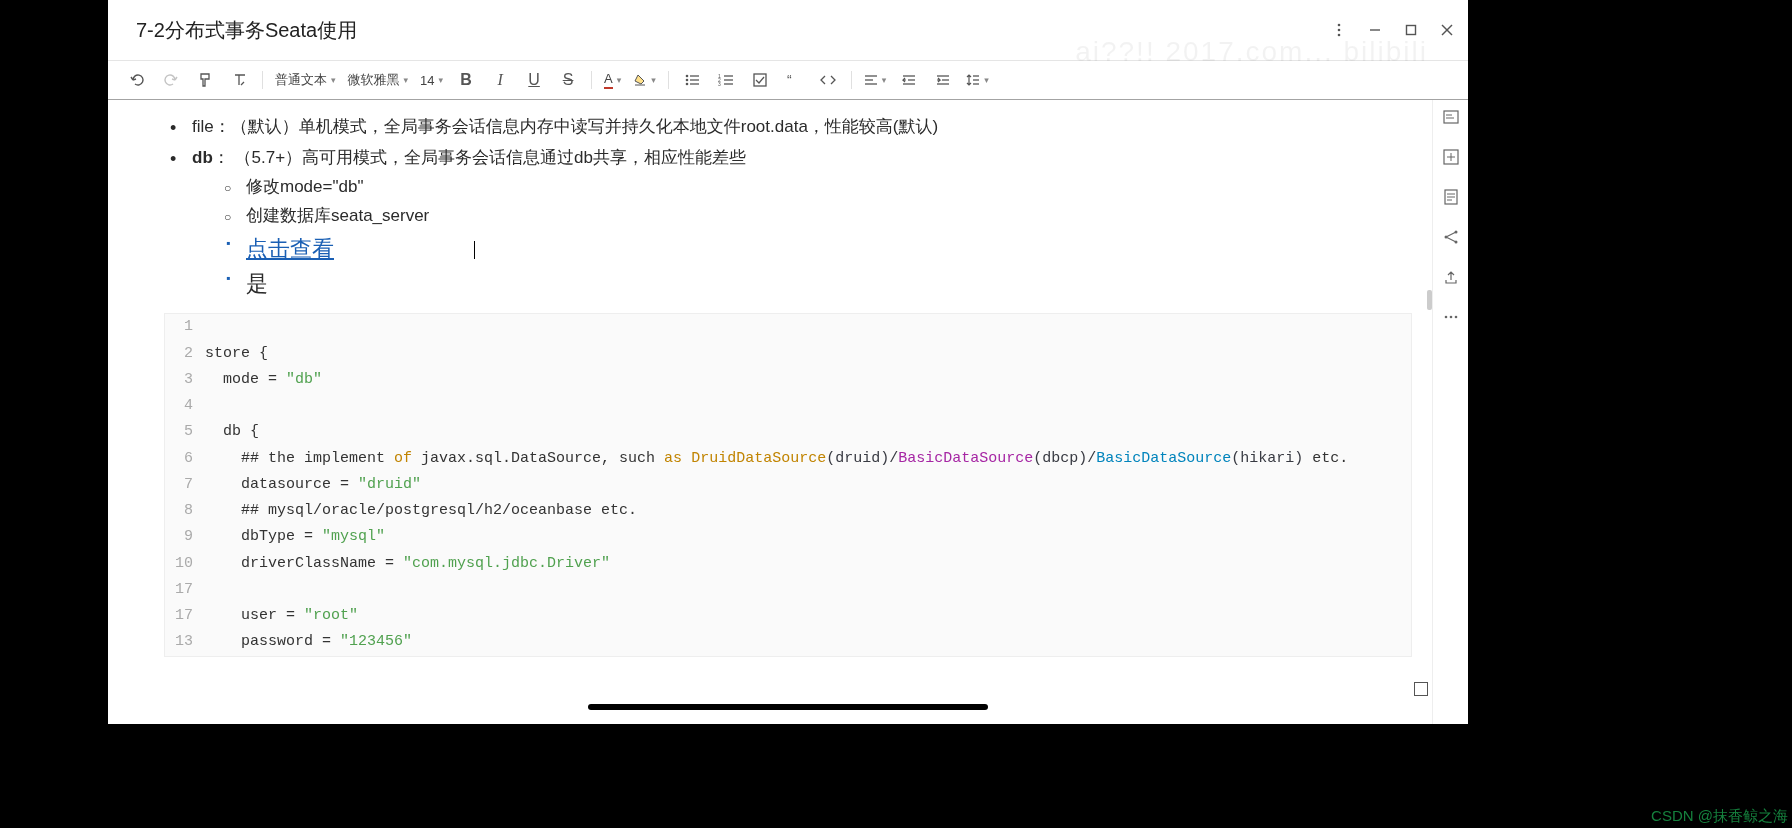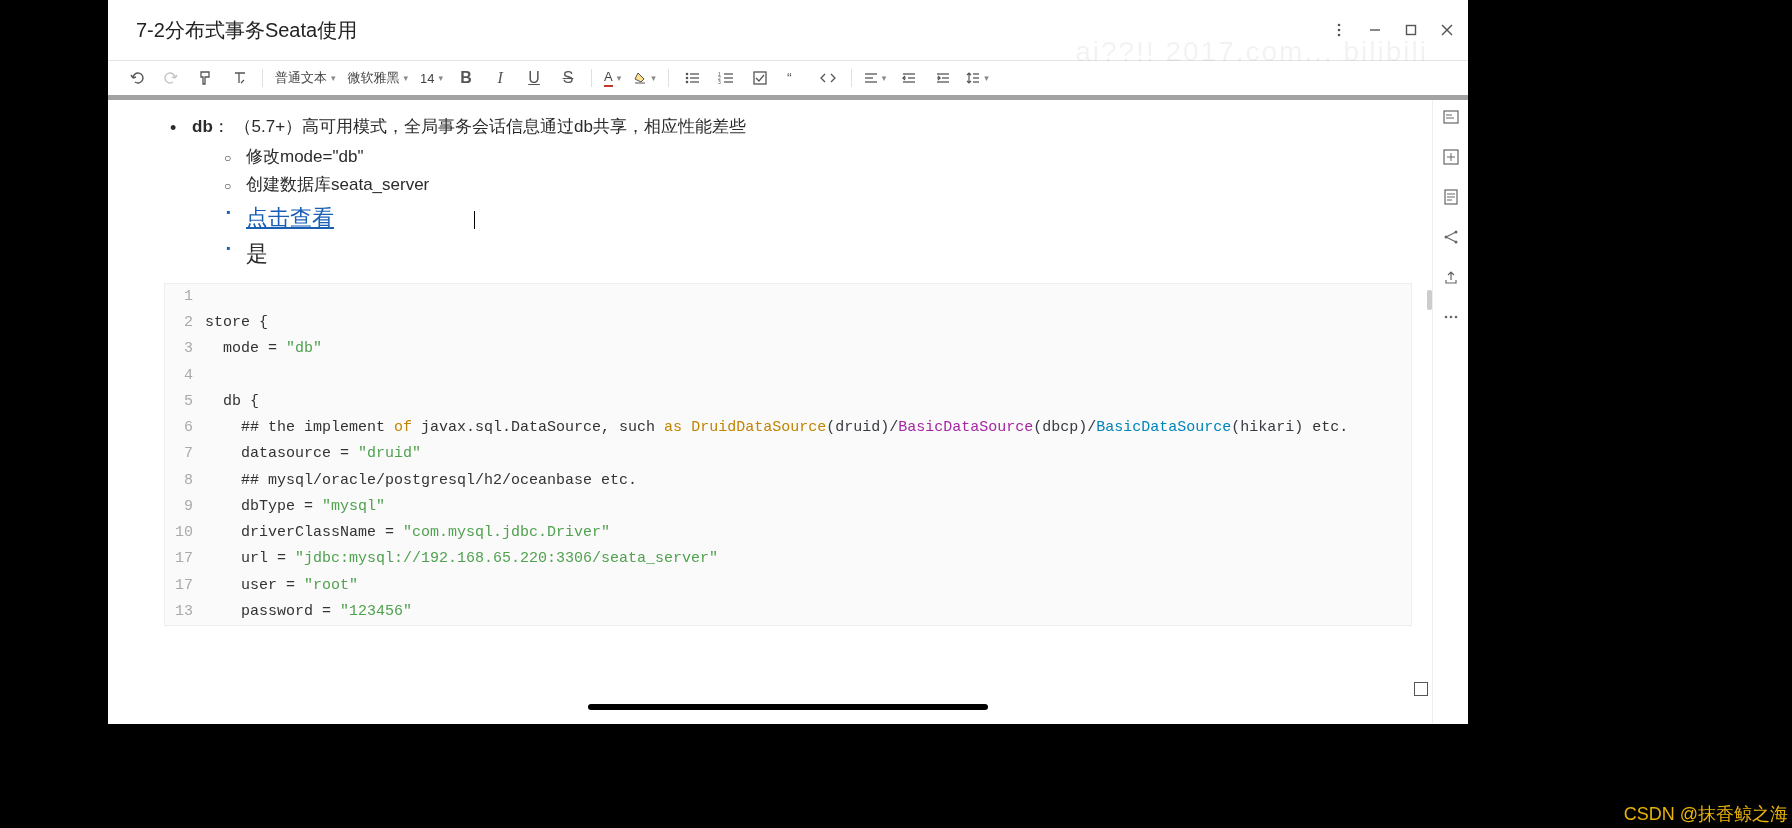--- a/index.html
+++ b/index.html
@@ -13,21 +13,21 @@
     padding: 0 14px 0 28px;
   }
   .titlebar .title { font-size: 20px; color: #222; }
   .winctrls { display: flex; gap: 22px; align-items: center; color: #555; }
   .winctrls .ctl { width: 14px; height: 14px; display: flex; align-items: center; justify-content: center; cursor: pointer; }
   .watermark {
     position: absolute; right: 40px; top: 36px; font-size: 28px; font-weight: normal;
     color: rgba(0,0,0,0.05); pointer-events: none; letter-spacing: 2px; text-align: center;
   }
   .toolbar {
-    height: 40px; border-top: 1px solid #e5e5e5; border-bottom: 5px solid #a3a3a3;
+    height: 40px; border-top: 1px solid #e5e5e5; border-bottom: 1px solid #a3a3a3;
     display: flex; align-items: center; padding: 0 18px; gap: 12px; color: #555;
   }
   .tb-btn { width: 22px; height: 22px; display: flex; align-items: center; justify-content: center; cursor: pointer; }
   .tb-sel { font-size: 13px; color: #444; display: flex; align-items: center; gap: 4px; cursor: pointer; }
   .tb-sel .caret { font-size: 9px; color: #888; }
   .tb-sep { width: 1px; height: 18px; background: #e0e0e0; }
   .content {
     position: absolute; left: 0; right: 36px; top: 100px; bottom: 0; overflow: hidden;
     padding: 12px 20px 0 56px;
   }
@@ -64,21 +64,21 @@
   .right-rail .ri { width: 18px; height: 18px; cursor: pointer; display:flex; align-items:center; justify-content:center; }
   .scroll-thumb { position: absolute; right: 36px; top: 290px; width: 5px; height: 20px; background: #ccc; border-radius: 2px; }
   .bottom-bar {
     position: absolute; left: 50%; transform: translateX(-50%); bottom: 14px;
     width: 400px; height: 6px; background: #000; border-radius: 3px;
   }
   .bottom-square {
     position: absolute; right: 40px; bottom: 28px; width: 14px; height: 14px; border: 1.5px solid #555;
   }
   .csdn {
-    position: absolute; right: 4px; bottom: 2px; font-size: 18px; color: #eab308;
+    position: absolute; right: 4px; bottom: 2px; font-size: 15px; color: #15803d;
     font-family: sans-serif;
   }
   svg { display: block; }
 </style>
 </head>
 <body>
 
 <div class="outer">
 
   <div class="titlebar">
@@ -278,20 +278,23 @@
           <circle cx="7" cy="2" r="1.3" fill="#666"></circle>
           <circle cx="12" cy="2" r="1.3" fill="#666"></circle>
         </svg>
       </div>
   </div>
 
   <div class="scroll-thumb"></div>
 
   <div class="content">
     <ul class="bullet-list">
+      <li>
+        <span>file：</span><span>（默认）单机模式，全局事务会话信息内存中读写并持久化本地文件root.data，性能较高(默认)</span>
+      </li>
       <li>
         <span class="db-bold">db</span><span>：  （5.7+）高可用模式，全局事务会话信息通过db共享，相应性能差些</span>
         <ul class="circle-list">
           <li>修改mode="db"</li>
           <li>创建数据库seata_server</li>
         </ul>
         <ul class="square-list">
           <li><a class="link">点击查看</a><span class="cursor"></span></li>
           <li>是</li>
         </ul>
@@ -334,21 +337,20 @@
         <div class="code-line">
           <div class="ln">9</div>
           <div class="code">    dbType = <span class="str">"mysql"</span></div>
         </div>
         <div class="code-line">
           <div class="ln">10</div>
           <div class="code">    driverClassName = <span class="str">"com.mysql.jdbc.Driver"</span></div>
         </div>
         <div class="code-line">
           <div class="ln">17</div>
-          <div class="code">    url = <span class="str">"jdbc:mysql://192.168.65.220:3306/seata_server"</span></div>
         </div>
         <div class="code-line">
           <div class="ln">17</div>
           <div class="code">    user = <span class="str">"root"</span></div>
         </div>
         <div class="code-line">
           <div class="ln">13</div>
           <div class="code">    password = <span class="str">"123456"</span></div>
         </div>
       </div>

